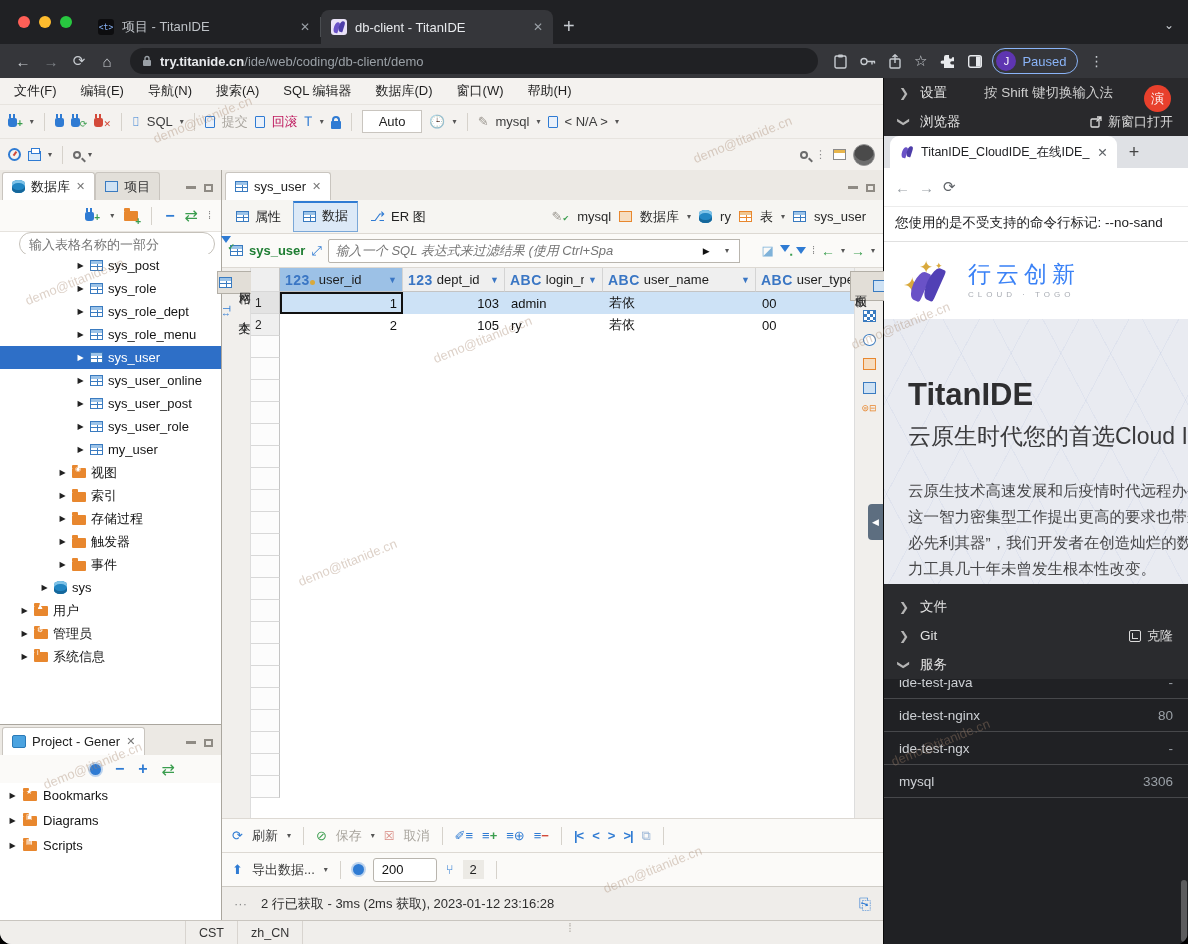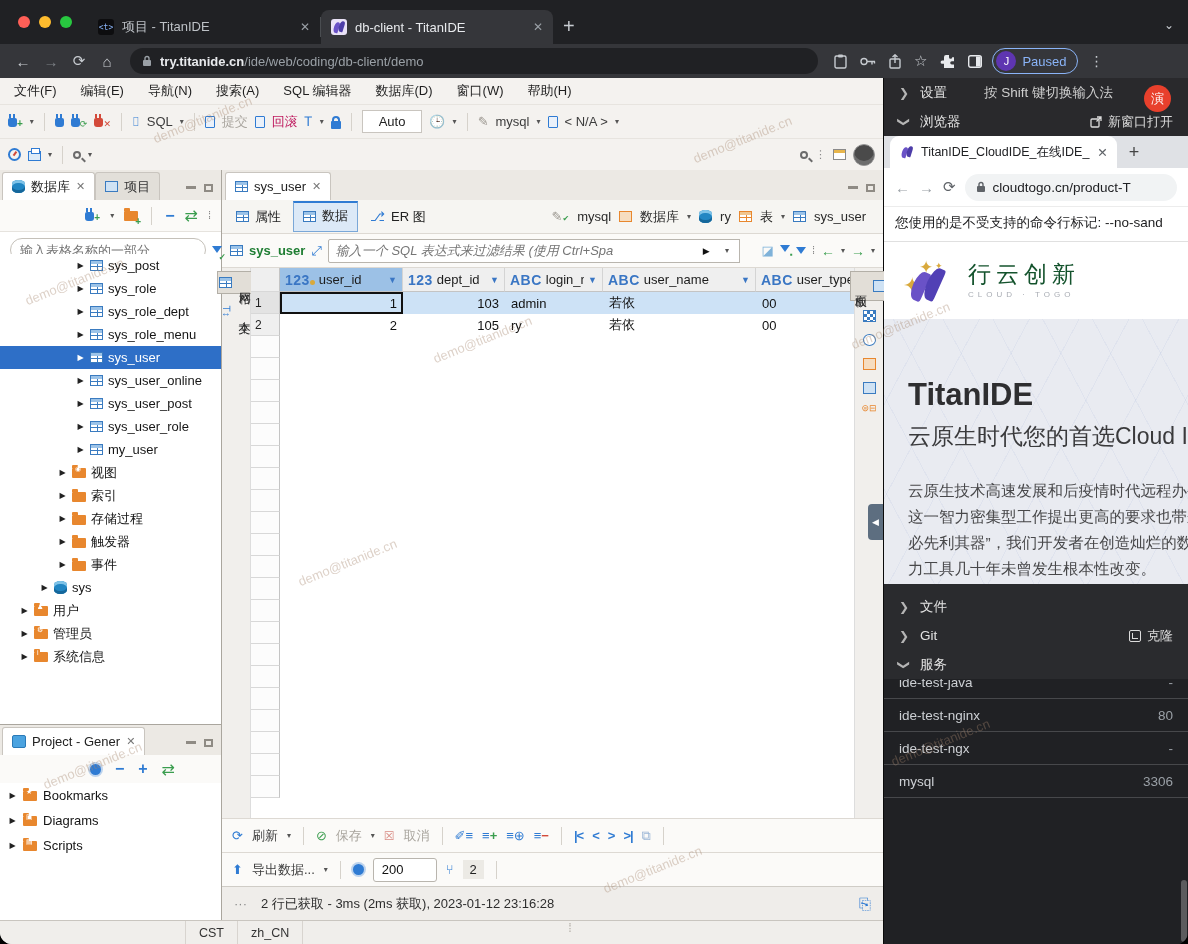--- a/index.html
+++ b/index.html
@@ -74,21 +74,21 @@
 
   .workspace{flex:1;display:flex;min-height:0}
   
   .sidebar{width:222px;border-right:1px solid #aaa69e;display:flex;flex-direction:column;background:#fff}
   .stabs{height:30px;background:#ece9e4;display:flex;align-items:flex-end;padding-left:2px}
   .stab{display:flex;align-items:center;gap:6px;padding:5px 9px;font-size:13px;color:#222;border:1px solid #c9c5bf;border-bottom:none;border-radius:3px 3px 0 0;background:#fff;height:28px}
   .stab.off{background:#e2dfd9;color:#333}
   .winbtns{margin-left:auto;display:flex;align-items:center;gap:8px;padding:0 8px 8px 0}
   .sbar{height:32px;display:flex;align-items:center;justify-content:flex-end;gap:10px;padding:0 10px;background:#fbfaf8;border-bottom:1px solid #e6e3de}
   .vdots{color:#8a8a8a;font-size:11px;letter-spacing:0;line-height:5px}
-  .filterrow{height:30px;display:flex;align-items:flex-end;gap:6px;padding:0 10px;background:#fff}
+  .filterrow{height:30px;display:flex;align-items:flex-start;gap:6px;padding:0 19px;background:#fff}
   .fintext{flex:1;height:24px;border:1px solid #c5c1ba;border-radius:12px;padding:0 9px;font-size:13px;color:#8a8a8a;background:#fff;outline:none;font-family:"Liberation Sans",sans-serif}
   .tree{flex:1;overflow:hidden;font-size:13px;padding-top:0;margin-top:-8px;background:#fff}
   .trow{height:23px;display:flex;align-items:center;gap:5px;color:#161616}
   .trow .tw{width:9px;font-size:8px;color:#222;text-align:center}
   .trow.sel{background:#2e6fc7;color:#fff}
   .trow.sel .tw{color:#fff}
   .d0{padding-left:20px}.d1{padding-left:40px}.d2{padding-left:58px}.d3{padding-left:76px}
   
   .ppanel{height:196px;border-top:1px solid #aaa69e;display:flex;flex-direction:column;background:#fff}
   .ptbar{height:28px;display:flex;align-items:center;gap:14px;padding:0 46px 0 0;justify-content:flex-end;background:#fbfaf8}
@@ -164,21 +164,21 @@
   .bnav.on{color:#5f6368}
   .bpill{flex:1;height:27px;background:#f1f3f4;border-radius:14px;display:flex;align-items:center;gap:7px;padding:0 11px;font-size:13.5px;color:#202124;overflow:hidden;white-space:nowrap}
   .warn{background:#fff;padding:7px 11px 9px;font-size:13.5px;color:#1c1c1e;white-space:nowrap;overflow:hidden;border-bottom:1px solid #e0e0e0}
   .brand{background:#fff;height:77px;display:flex;align-items:center;gap:13px;padding-left:21px}
   .blogo{width:50px;height:44px;position:relative}
   .blogo .w1{position:absolute;left:8px;top:12px;width:13px;height:30px;background:#6a52c7;border-radius:80% 20% 20% 80%;transform:rotate(24deg)}
   .blogo .w2{position:absolute;left:22px;top:8px;width:13px;height:34px;background:#5140b5;border-radius:80% 20% 20% 80%;transform:rotate(24deg)}
   .blogo .s1{position:absolute;left:14px;top:-2px;color:#d9a93c;font-size:17px}
   .blogo .s2{position:absolute;left:30px;top:2px;color:#d9a93c;font-size:9px}
   .blogo .s3{position:absolute;left:-2px;top:14px;color:#d9a93c;font-size:22px}
-  .bname{color:#14532d;font-size:23px;letter-spacing:5px;line-height:1}
+  .bname{color:#3b82f6;font-size:23px;letter-spacing:5px;line-height:1}
   .bsub{color:#a9adb4;font-size:8px;letter-spacing:4px;margin-top:4px}
   .hero{flex:1;background:#e9ebf1;padding:0 0 0 24px;overflow:hidden;position:relative;
         background-image:repeating-linear-gradient(62deg,rgba(110,135,200,.08) 0 1px,transparent 1px 44px),repeating-linear-gradient(-62deg,rgba(110,135,200,.08) 0 1px,transparent 1px 44px)}
   .hero h1{font-size:31px;color:#2e2e30;margin-top:58px;letter-spacing:0}
   .hero h2{font-size:23px;color:#3a3a3c;font-weight:400;margin-top:8px;white-space:nowrap}
   .para{margin-top:26px;font-size:15.5px;color:#48484a;line-height:26px;white-space:nowrap}
   .dark2{background:#2a2b2e;padding-top:8px}
   .gitic{display:inline-block;width:12px;height:12px;border:1.5px solid #dcdcdc;border-radius:2px;position:relative}
   .gitic:before{content:"";position:absolute;left:2px;top:2px;width:5px;height:5px;border-left:1.5px solid #dcdcdc;border-bottom:1.5px solid #dcdcdc}
   .svclist{background:#202124;overflow:hidden;flex:1;position:relative}
@@ -753,27 +753,20 @@
           <span class="fav2" style="background:transparent"></span>
           <span>TitanIDE_CloudIDE_在线IDE_</span>
           <span class="x">✕</span>
         </div>
         <span class="bplus">+</span>
       </div>
       <div class="burl">
         <span class="bnav">←</span>
         <span class="bnav">→</span>
         <span class="bnav on">⟳</span>
-        <div class="bpill">
-          <svg class="svgi" width="10" height="12" viewBox="0 0 10 12">
-              <rect x="1" y="5" width="8" height="6" rx="1" fill="#5f6368"></rect>
-              <path d="M3 5V3.5A2 2 0 017 3.5V5" stroke="#5f6368" stroke-width="1.4" fill="none"></path>
-            </svg>
-          <span>cloudtogo.cn/product-T</span>
-        </div>
       </div>
       <div class="warn">您使用的是不受支持的命令行标记: --no-sand</div>
 
       <div class="brand">
         <div class="blogo">
           <span class="s3">✦</span>
             <span class="s1">✦</span>
             <span class="s2">✦</span>
           <span class="w1"></span>
             <span class="w2"></span>

